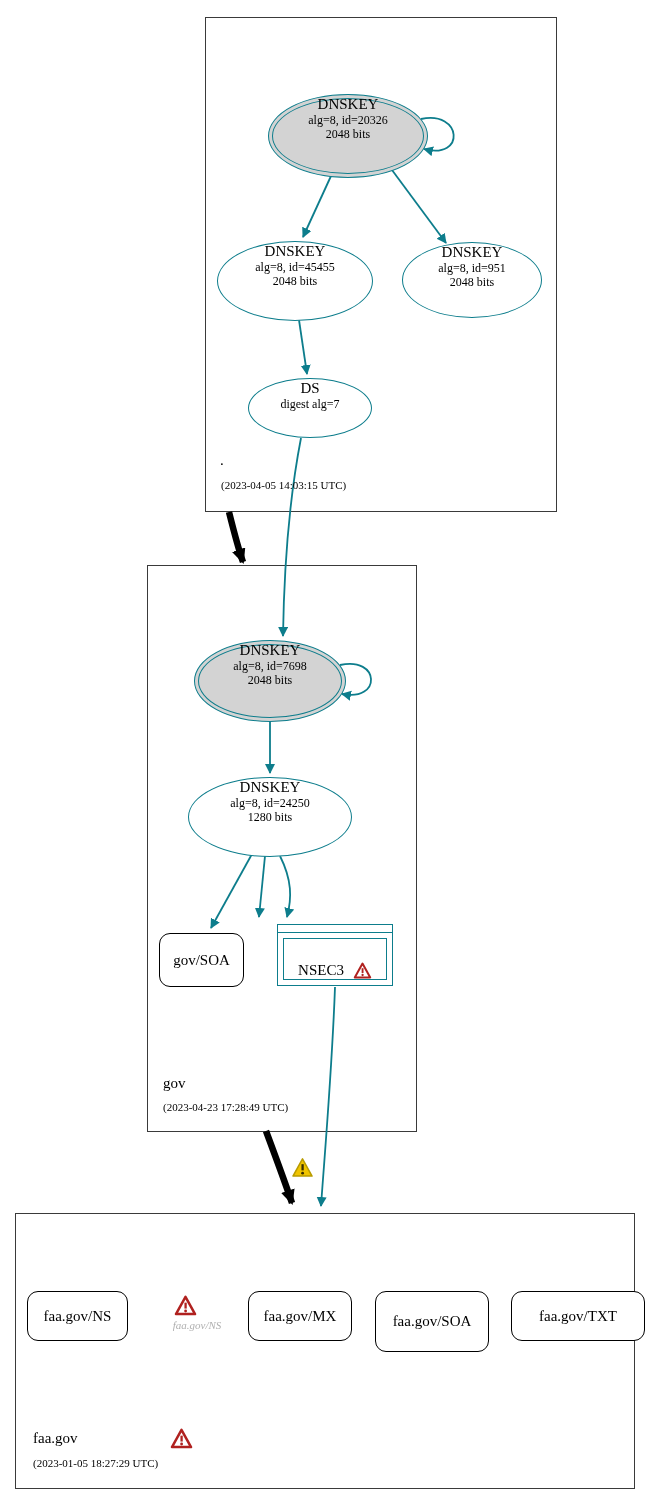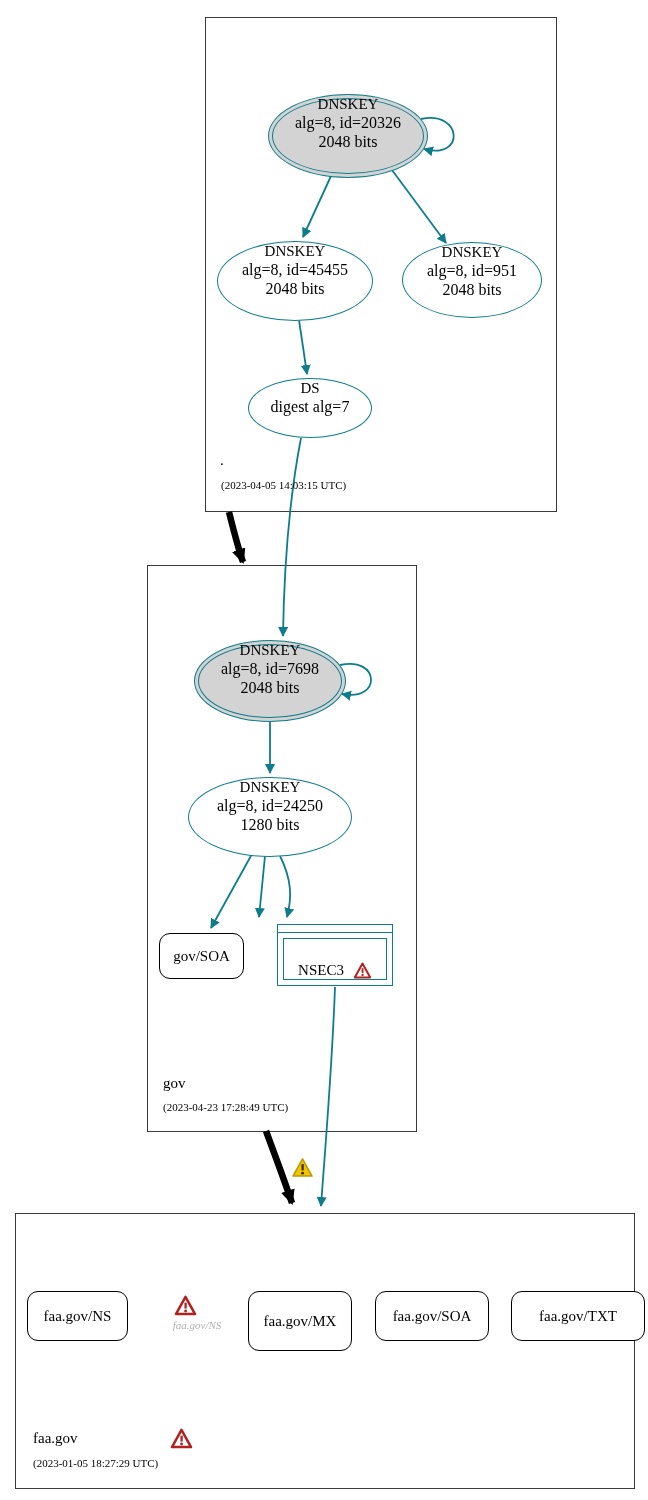--- a/index.html
+++ b/index.html
@@ -17,21 +17,21 @@
   #edges{position:absolute;left:0;top:0;z-index:2;pointer-events:none;}
   .node{position:absolute;z-index:3;box-sizing:border-box;}
   .ellipse{
     border:1.6px solid var(--teal);border-radius:50%;background:#fff;
     display:flex;align-items:flex-start;justify-content:center;text-align:center;font-family:Liberation Serif, serif;
   }
   .ellipse.gray{background:var(--gray-fill);}
   .ellipse .inner-ring{position:absolute;inset:3px;border:1.4px solid var(--teal);border-radius:50%;pointer-events:none;}
   .nlines{position:relative;line-height:1.2;}
   .nl1{font-size:15px;}
-  .nl2,.nl3{font-size:16px;}
+  .nl2,.nl3{font-size:12px;}
   .rrset{
     border:1.5px solid #000;border-radius:11px;background:#fff;
     display:flex;align-items:center;justify-content:center;font-size:15px;
   }
   .zone-label{position:absolute;z-index:3;font-size:15px;}
   .zone-ts{position:absolute;z-index:3;font-size:11px;}
   
   .nsec3-outer{border:1.8px solid var(--teal);background:#fff;}
   .nsec3-strip{position:absolute;left:0;right:0;top:0;height:7px;border-bottom:1.8px solid var(--teal);}
   .nsec3-inner{
@@ -126,21 +126,21 @@
   </div>
 
   <div class="node ellipse" style="left:188px;top:777px;width:164px;height:80px;">
     <div class="nlines">
       <div class="nl1">DNSKEY</div>
       <div class="nl2">alg=8, id=24250</div>
       <div class="nl3">1280 bits</div>
     </div>
   </div>
 
-  <div class="node rrset" style="left:159px;top:933px;width:85px;height:46px;">
+  <div class="node rrset" style="left:159px;top:933px;width:85px;height:54px;">
     <span>gov/SOA</span>
   </div>
 
   <div class="node nsec3-outer" style="left:277px;top:924px;width:116px;height:62px;">
     <div class="nsec3-strip"></div>
     <div class="nsec3-inner">
       <span>NSEC3</span>
       <span class="warn">
         <svg width="19" height="17" viewBox="0 0 24 22">
           <path d="M12 2 L22 20 L2 20 Z" fill="#fff" stroke="#b0211f" stroke-width="2.6" stroke-linejoin="round"></path>
@@ -168,25 +168,25 @@
 
   <span class="warn icon-abs" style="left:174px;top:1295px;">
     <svg width="23" height="21" viewBox="0 0 24 22">
       <path d="M12 2 L22 20 L2 20 Z" fill="#fff" stroke="#b0211f" stroke-width="2.6" stroke-linejoin="round"></path>
       <rect x="10.9" y="8" width="2.4" height="6.2" fill="#b0211f"></rect>
       <circle cx="12.1" cy="16.8" r="1.5" fill="#b0211f"></circle>
     </svg>
   </span>
   <div class="ghost-label" style="left:152px;top:1319px;width:90px;">faa.gov/NS</div>
 
-  <div class="node rrset" style="left:248px;top:1291px;width:104px;height:60px;">
+  <div class="node rrset" style="left:248px;top:1291px;width:104px;height:50px;">
     <span>faa.gov/MX</span>
   </div>
 
-  <div class="node rrset" style="left:375px;top:1291px;width:114px;height:50px;">
+  <div class="node rrset" style="left:375px;top:1291px;width:114px;height:61px;">
     <span>faa.gov/SOA</span>
   </div>
 
   <div class="node rrset" style="left:511px;top:1291px;width:134px;height:50px;">
     <span>faa.gov/TXT</span>
   </div>
 
   <div class="zone-label" style="left:33px;top:1430px;">faa.gov</div>
   <span class="warn icon-abs" style="left:170px;top:1428px;">
     <svg width="23" height="21" viewBox="0 0 24 22">

